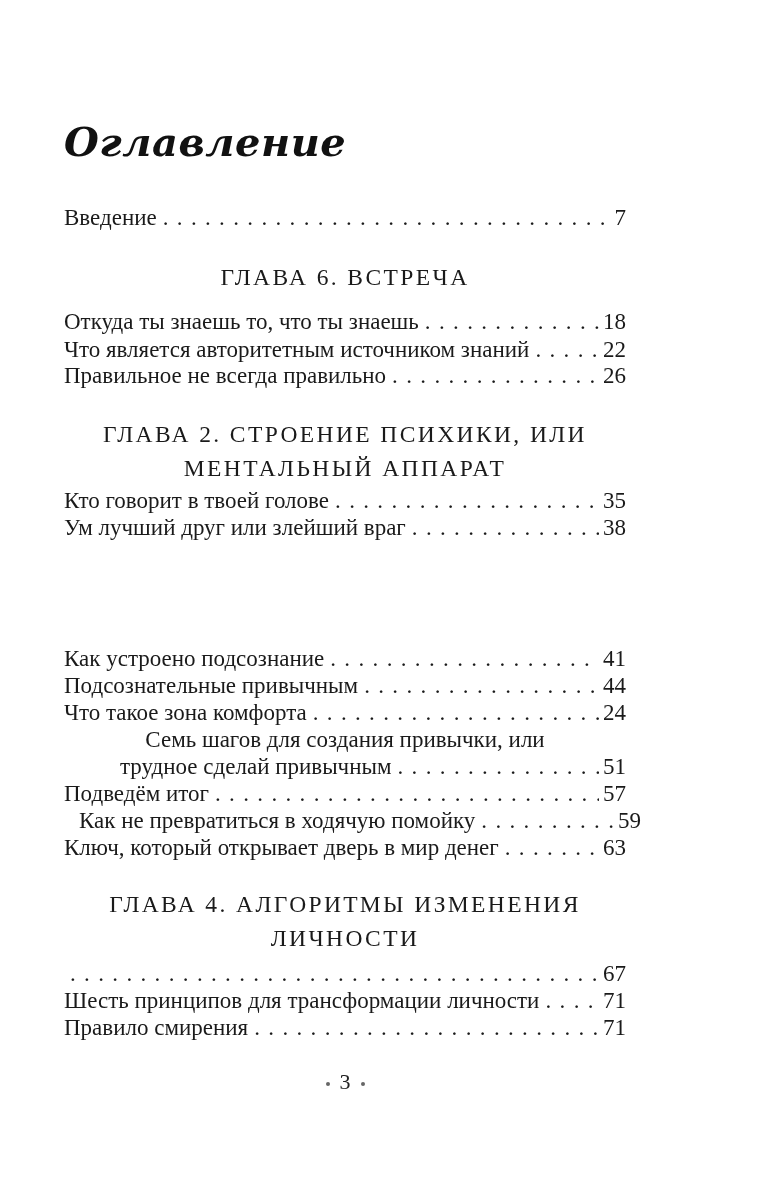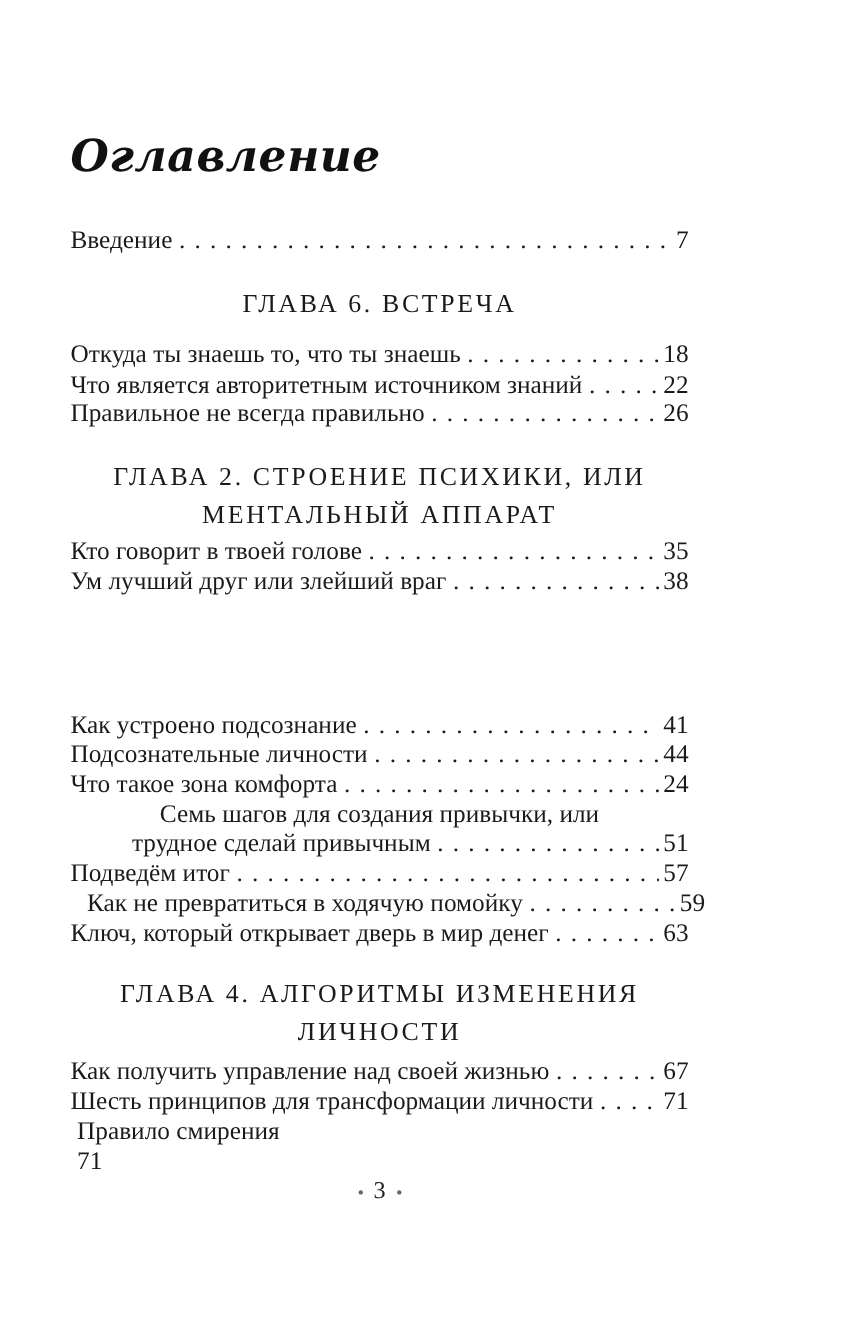--- a/index.html
+++ b/index.html
@@ -139,21 +139,21 @@
     <span class="leader"></span>
     <span class="pg">38</span>
   </div>
 
   <div class="entry" style="top:645px;">
     <span class="label">Как устроено подсознание</span>
     <span class="leader"></span>
     <span class="pg">41</span>
   </div>
   <div class="entry" style="top:672px;">
-    <span class="label">Подсознательные личности</span>
+    <span class="label">Подсознательные привычным</span>
     <span class="leader"></span>
     <span class="pg">44</span>
   </div>
   <div class="entry" style="top:699px;">
     <span class="label">Что такое зона комфорта</span>
     <span class="leader"></span>
     <span class="pg">24</span>
   </div>
   <div class="entry line1" style="top:726px;text-align:center;">
     <span class="label">Семь шагов для создания привычки, или</span>
@@ -177,30 +177,29 @@
     <span class="label">Ключ, который открывает дверь в мир денег</span>
     <span class="leader"></span>
     <span class="pg">63</span>
   </div>
 
   <div class="chapter" style="top:887px;">
     <span>ГЛАВА 4. АЛГОРИТМЫ ИЗМЕНЕНИЯ</span>
     <span>ЛИЧНОСТИ</span>
   </div>
   <div class="entry" style="top:960px;">
-    <span class="label">Как получить управление над своей жизнью</span>
     <span class="leader"></span>
     <span class="pg">67</span>
   </div>
   <div class="entry" style="top:987px;">
     <span class="label">Шесть принципов для трансформации личности</span>
     <span class="leader"></span>
     <span class="pg">71</span>
   </div>
-  <div class="entry" style="top:1014px;flex-direction:column;">
+  <div class="entry" style="top:1014px;">
     <span class="label">Правило смирения</span>
     <span class="leader"></span>
     <span class="pg">71</span>
   </div>
 
   <div class="folio">
     <span class="dot"></span><span>3</span><span class="dot"></span>
   </div>
 </div>
 

